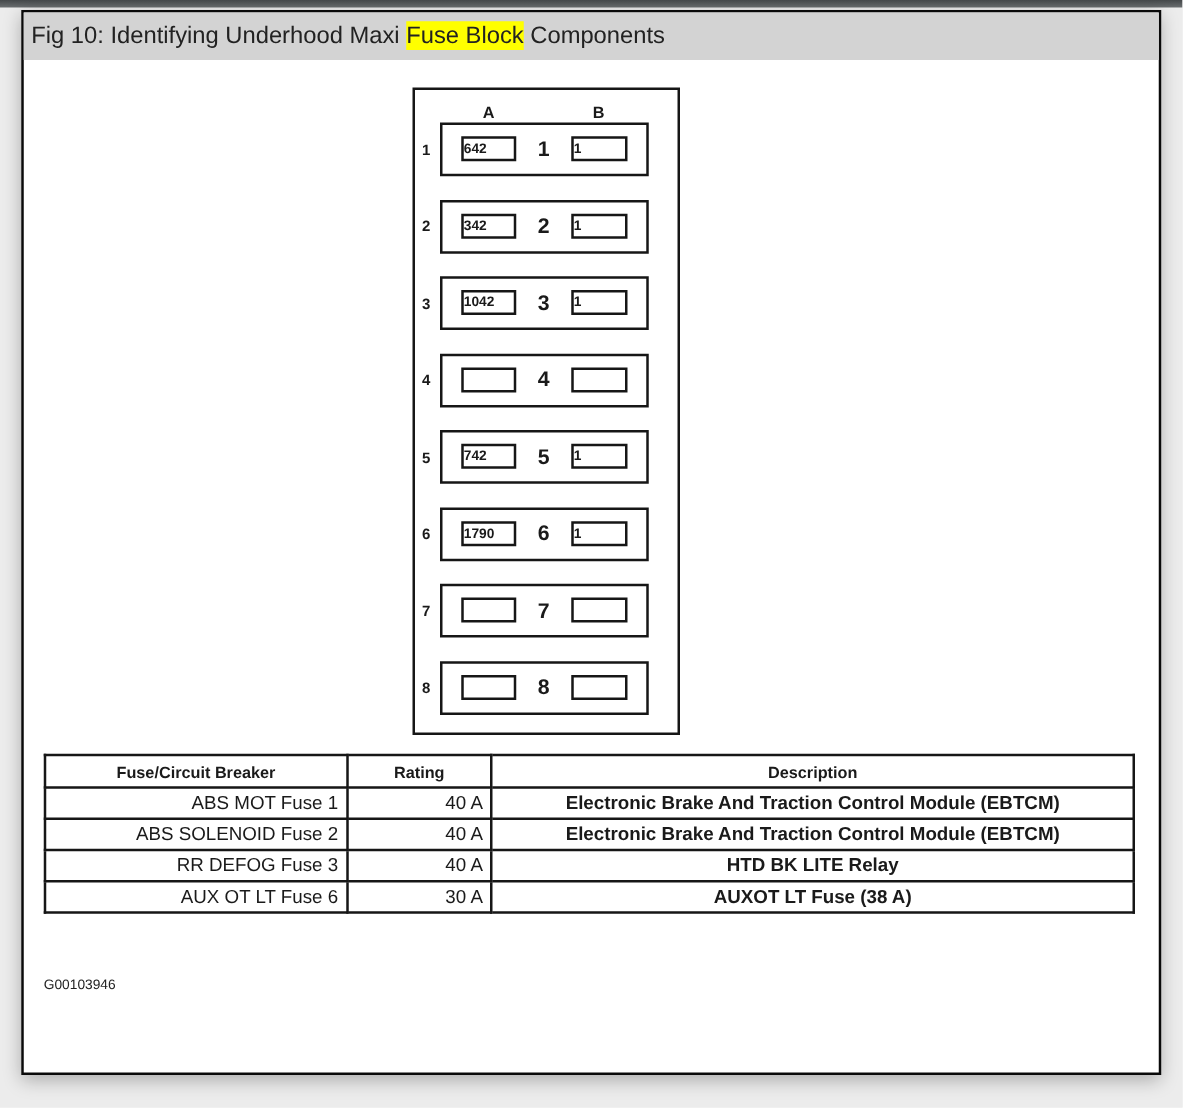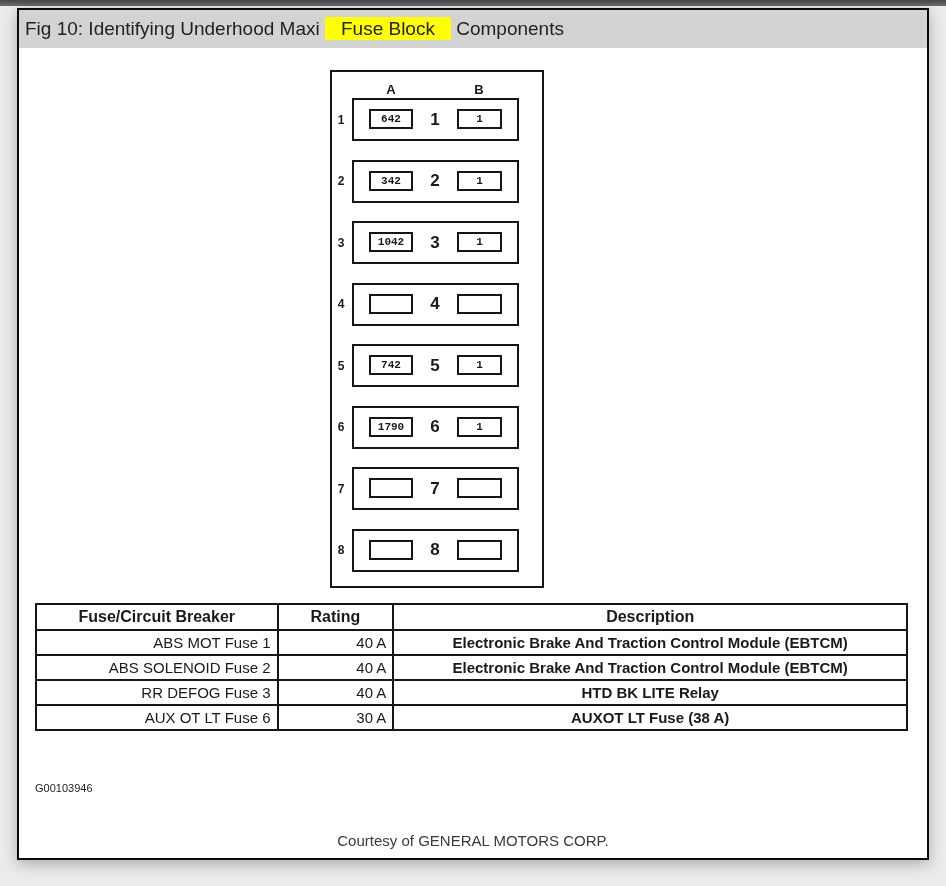--- a/index.html
+++ b/index.html
@@ -29,21 +29,21 @@
     background: var(--titlebar-bg, #d3d3d3);
     line-height: 38px;
     font-size: 19px;
     padding-left: 6px;
     white-space: nowrap;
     color: #222;
   }
   .title-bar mark {
     background: var(--highlight, #ffff00);
     color: #222;
-    padding: 1px 16px;
+    padding: 1px 0;
   }
 
   
   .fuse-diagram {
     position: absolute; left: 311px; top: 60px;
     width: 214px; height: 518px;
     border: 2px solid var(--line, #161616);
     background: #fff;
   }
   .col-label {
@@ -67,21 +67,21 @@
   .row-rect {
     position: absolute; left: 20px; top: 0;
     width: 167px; height: 43px;
     border: 2px solid var(--line, #161616);
   }
   .cavity {
     position: absolute; top: 9px;
     height: 20px;
     border: 2px solid var(--line, #161616);
     font-size: 11px; font-weight: bold;
-    text-align: center; line-height: 16px; font-family: Liberation Mono, monospace;
+    line-height: 16px;
   }
   .cavity.a { left: 15px; width: 44px; }
   .cavity.b { left: 103px; width: 45px; }
   .center-num {
     position: absolute; left: 61px; top: 50%;
     transform: translateY(-50%);
     width: 40px; text-align: center;
     font-size: 17px; font-weight: bold;
   }
 
@@ -90,21 +90,21 @@
     position: absolute; left: 16px; top: 593px;
     width: 873px;
     border-collapse: collapse;
     font-size: 15px;
   }
   .fuse-table th, .fuse-table td {
     border: 2px solid var(--line, #161616);
     vertical-align: middle;
   }
   .fuse-table th {
-    height: 26px; font-size: 16px; font-weight: bold;
+    height: 26px; font-size: 13px; font-weight: bold;
     text-align: center; padding: 2px 4px;
   }
   .fuse-table td { height: 24px; padding: 2px 6px; }
   .fuse-table td.c-name, .fuse-table td.c-rating { text-align: right; }
   .fuse-table td.c-desc { text-align: center; line-height: 19px; font-weight: bold; }
 
   .figure-id {
     position: absolute; left: 16px; top: 772px;
     font-size: 11px; color: #222;
   }
@@ -240,15 +240,14 @@
         <tr>
           <td class="c-name">AUX OT LT Fuse 6</td>
           <td class="c-rating">30 A</td>
           <td class="c-desc">AUXOT LT Fuse (38 A)</td>
         </tr>
 
     </tbody>
   </table>
 
   <div class="figure-id">G00103946</div>
-  <div class="courtesy">Courtesy of GENERAL MOTORS CORP.</div>
 
 </div>
 
 </body></html>

